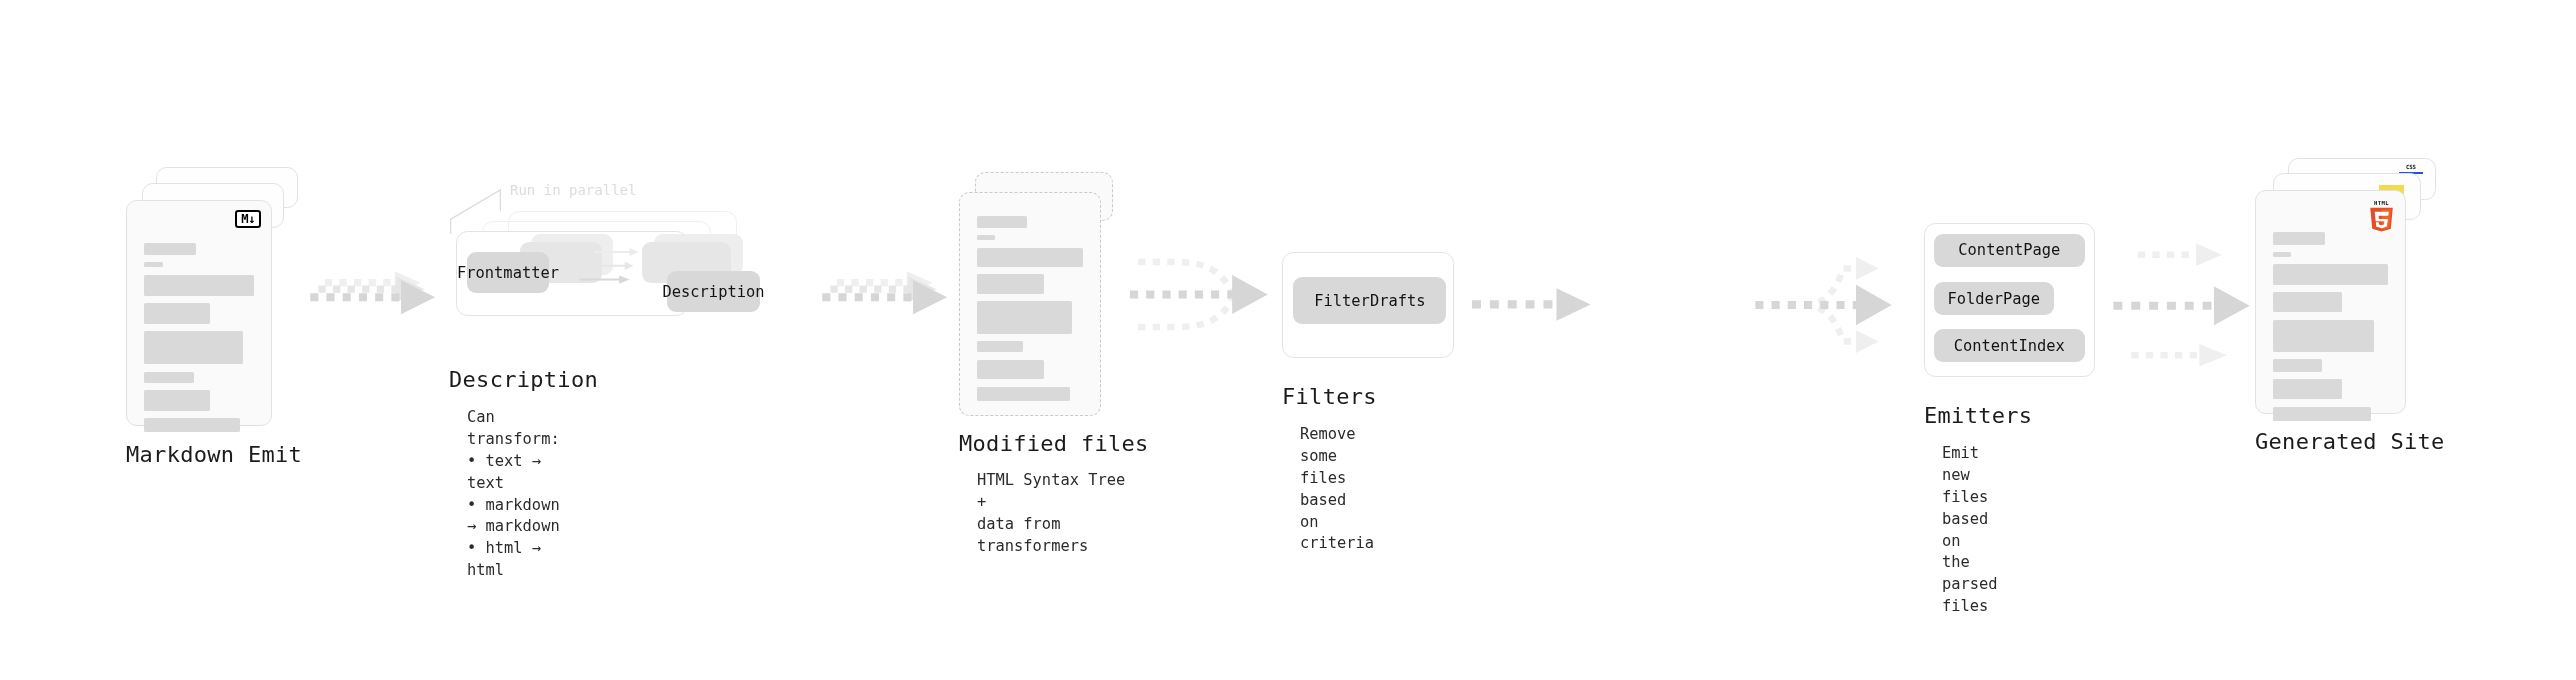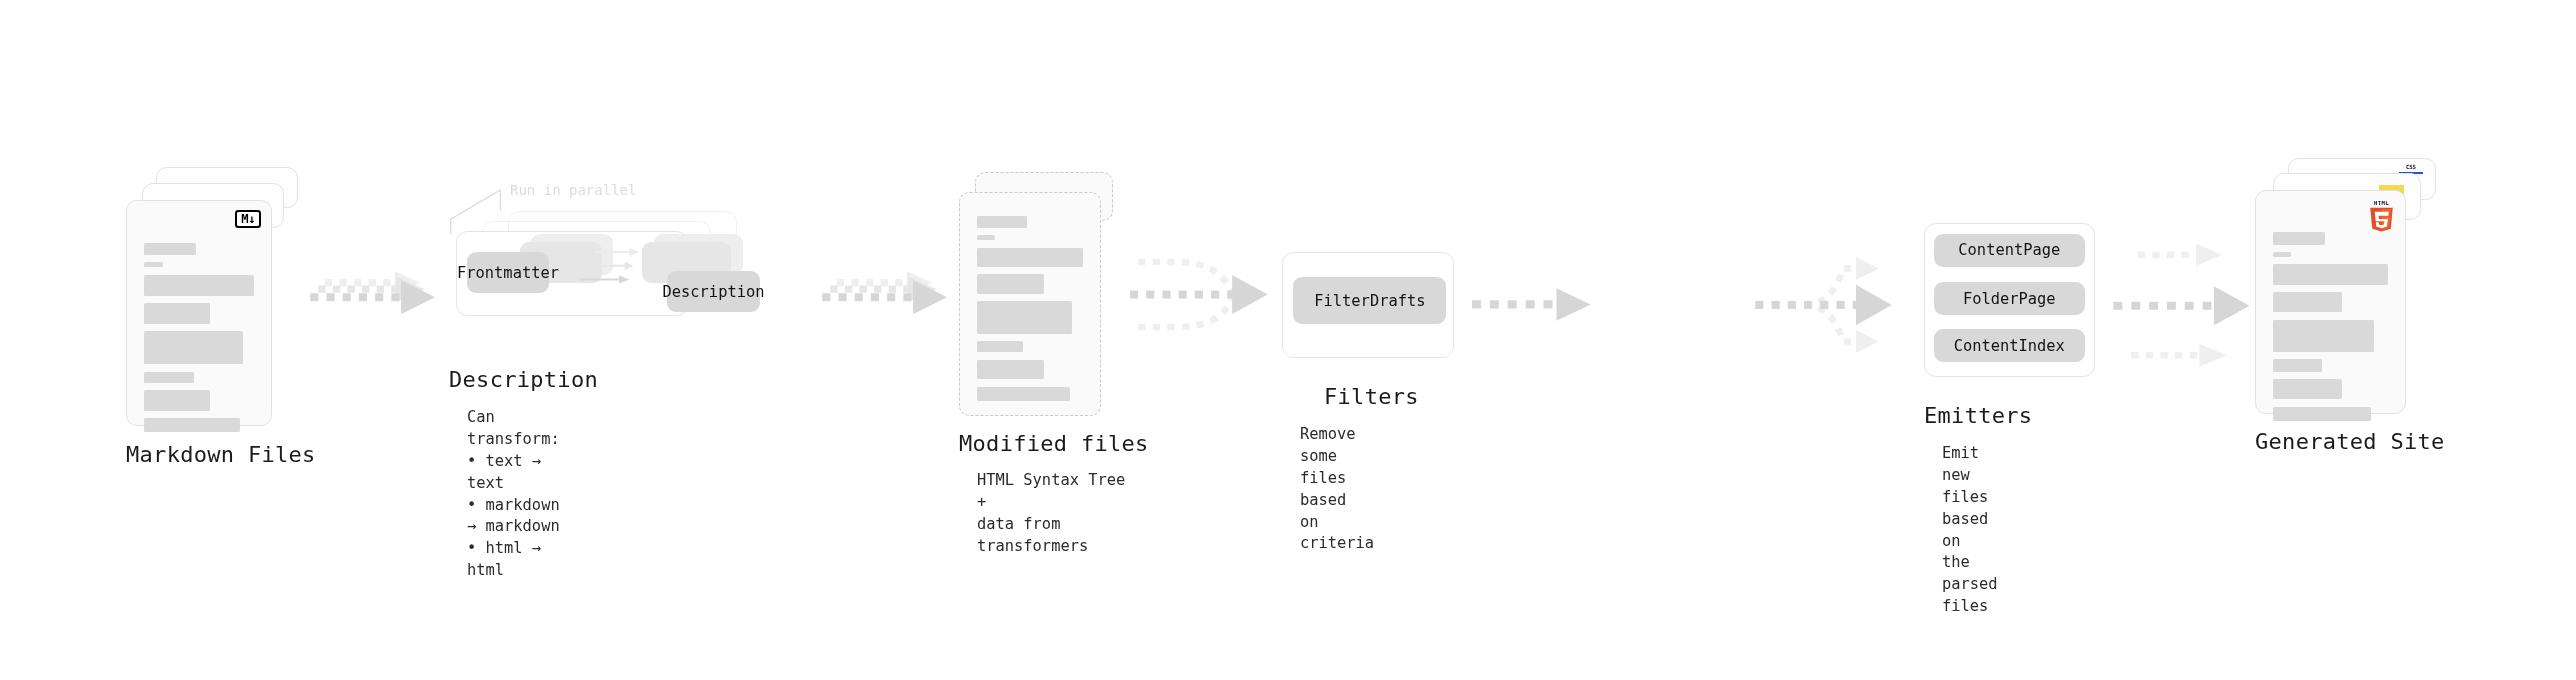--- a/index.html
+++ b/index.html
@@ -94,21 +94,21 @@
           <div class="bar" style="width:18.7px;height:4.9px;"></div>
           <div class="bar" style="width:100%;height:21px;"></div>
           <div class="bar" style="width:60%;height:21px;"></div>
           <div class="bar" style="width:90%;height:33px;"></div>
           <div class="bar" style="width:45%;height:11.4px;"></div>
           <div class="bar" style="width:60%;height:20.3px;"></div>
           <div class="bar" style="width:87%;height:14px;"></div>
         </div>
       </div>
     </div>
-    <div class="node-title" style="position:absolute; left:0px; top:275px;">Markdown Files</div>
+    <div class="node-title" style="position:absolute; left:0px; top:275px;">Markdown Emit</div>
   </div>
 
   <svg style="left:307px; top:268px;" width="146" height="65" viewBox="0 0 180 80">
     <g class="dash-light">
         <line x1="22" y1="18" x2="118" y2="18" stroke-width="9" stroke-dasharray="9 9" stroke-linecap="butt"></line>
       </g>
     <polygon class="arrow-light" points="108,4 140,18 108,32"></polygon>
     <g class="dash-mid">
         <line x1="14" y1="26" x2="118" y2="26" stroke-width="9" stroke-dasharray="9 9" stroke-linecap="butt"></line>
       </g>
@@ -201,21 +201,21 @@
   <svg style="left:1130px; top:244px;" width="154" height="114" viewBox="0 0 190 140">
     <path d="M10 22 L60 22 Q112 22 126 62" fill="none" class="dash-light" stroke-width="8" stroke-dasharray="9 9"></path>
     <path d="M10 102 L60 102 Q112 102 126 66" fill="none" class="dash-light" stroke-width="8" stroke-dasharray="9 9"></path>
     <line x1="0" y1="62" x2="130" y2="62" class="dash-dark" stroke-width="10" stroke-dasharray="10 10"></line>
     <polygon class="arrow-dark" points="126,38 170,62 126,86"></polygon>
   </svg>
 
   <div class="node" style="left:1282px; top:252px;">
     <div class="group" style="left:0px; top:0px; width:172px; height:106px;"></div>
     <div class="pill" style="left:11.4px; top:25px; width:153px; height:47px;">FilterDrafts</div>
-    <div class="node-title" style="position:absolute; left:0px; top:132px;margin-left:42px;">Filters</div>
+    <div class="node-title" style="position:absolute; left:0px; top:132px;">Filters</div>
     <div class="node-desc" style="position:absolute; left:0px; top:163px;">Remove some files based
 on criteria</div>
   </div>
 
   <svg style="left:1472px; top:288px;" width="130" height="49" viewBox="0 0 160 60">
     <line x1="0" y1="20" x2="108" y2="20" class="dash-dark" stroke-width="10" stroke-dasharray="11 11"></line>
     <polygon class="arrow-dark" points="104,0 146,20 104,40"></polygon>
   </svg>
 
 
@@ -224,21 +224,21 @@
     <polygon class="arrow-light" points="124,26 152,40 124,54"></polygon>
     <path d="M60 85 Q95 85 108 130 L128 130" fill="none" class="dash-light" stroke-width="8" stroke-dasharray="9 9"></path>
     <polygon class="arrow-light" points="124,116 152,130 124,144"></polygon>
     <line x1="0" y1="85" x2="128" y2="85" class="dash-dark" stroke-width="10" stroke-dasharray="10 10"></line>
     <polygon class="arrow-dark" points="124,60 168,85 124,110"></polygon>
   </svg>
 
   <div class="node" style="left:1924px; top:223px;">
     <div class="group" style="left:0px; top:0px; width:171px; height:154px;"></div>
     <div class="pill" style="left:9.8px; top:10.6px; width:151px; height:33px;">ContentPage</div>
-    <div class="pill" style="left:9.8px; top:59px; width:151px; height:33px;">FolderPage</div>
+    <div class="pill" style="left:9.8px; top:59px; width:120px; height:33px;">FolderPage</div>
     <div class="pill" style="left:9.8px; top:106px; width:151px; height:33px;">ContentIndex</div>
     <div class="node-title" style="position:absolute; left:0px; top:180px;">Emitters</div>
     <div class="node-desc" style="position:absolute; left:0px; top:211px;">Emit new files based on
 the parsed files</div>
   </div>
 
   <svg style="left:2113px; top:228px;" width="163" height="154" viewBox="0 0 200 190">
     <line x1="30" y1="33" x2="106" y2="33" class="dash-light" stroke-width="8" stroke-dasharray="9 9"></line>
     <polygon class="arrow-light" points="102,19 134,33 102,47"></polygon>
     <line x1="0" y1="96" x2="128" y2="96" class="dash-dark" stroke-width="10" stroke-dasharray="11 11"></line>

